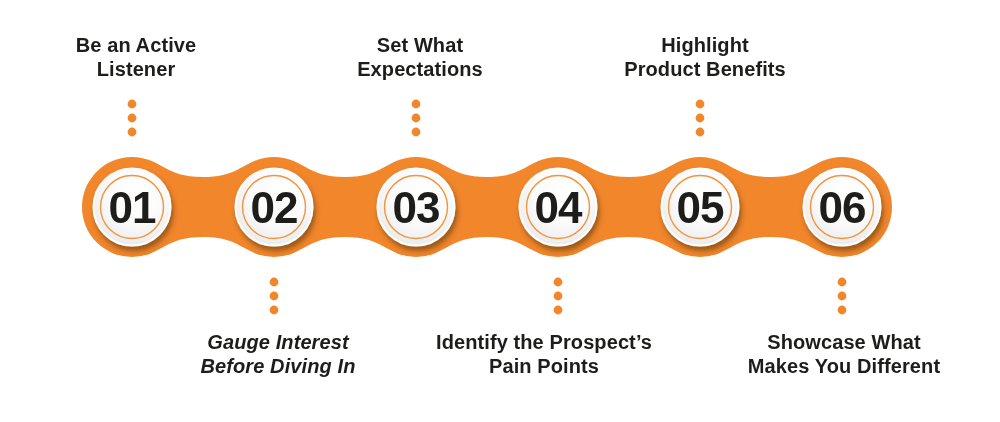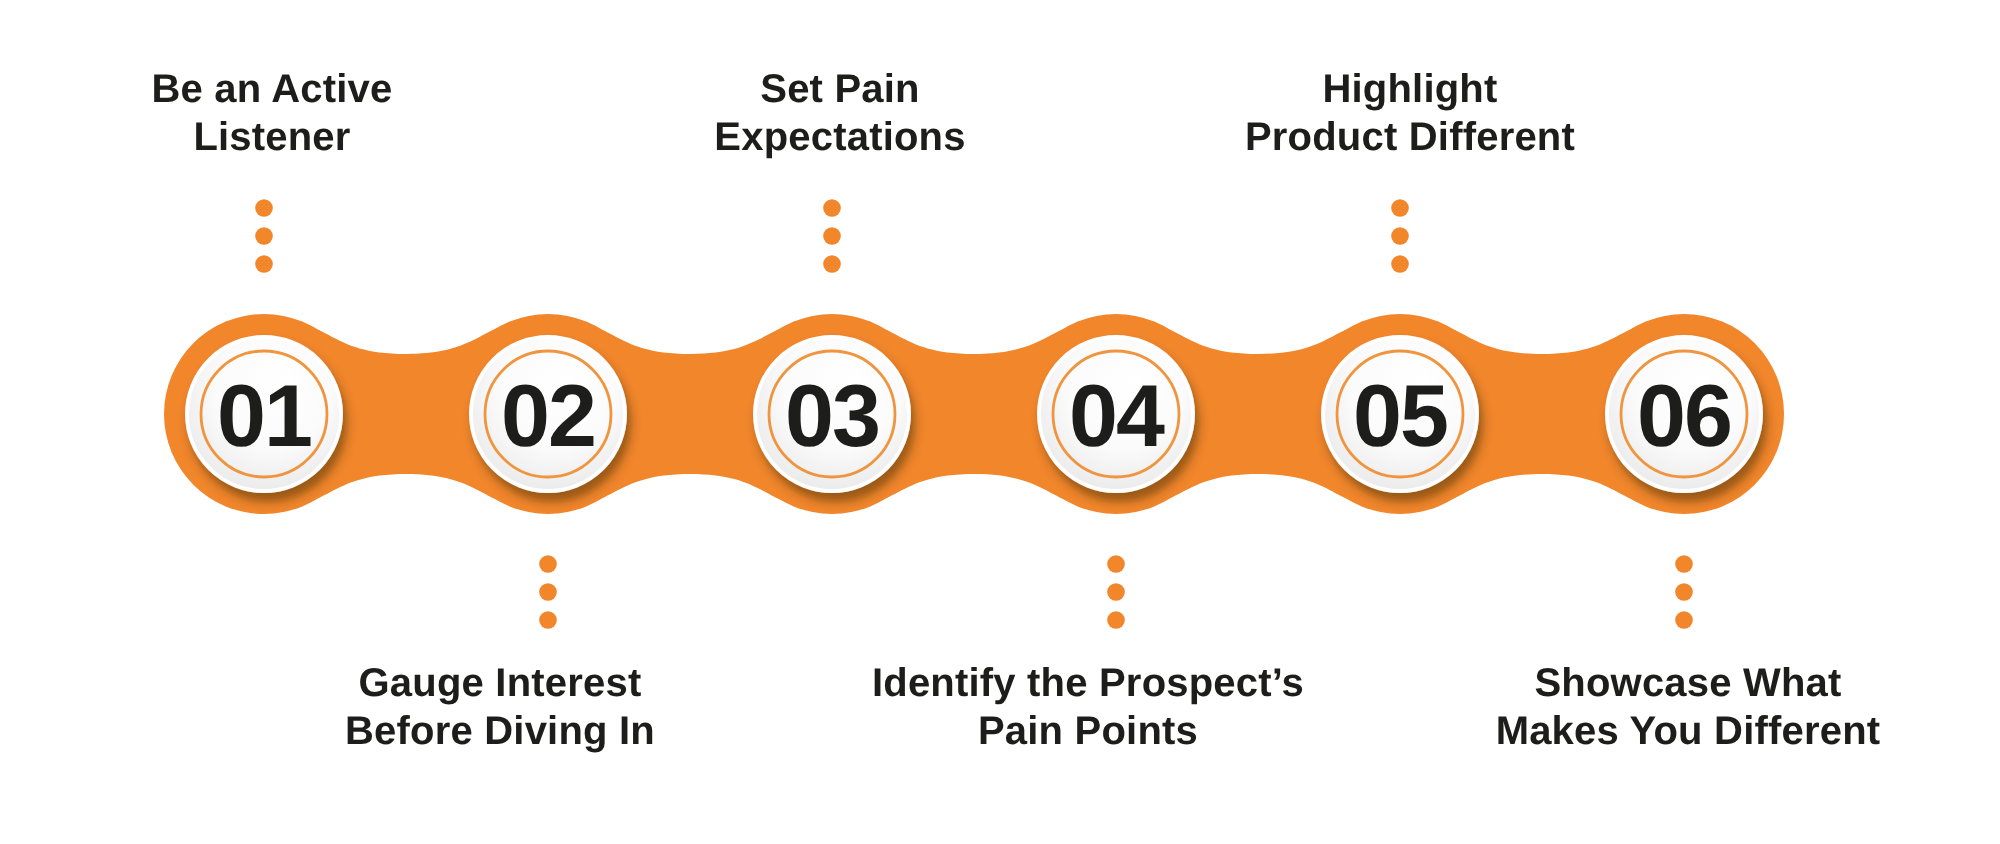--- a/index.html
+++ b/index.html
@@ -27,21 +27,21 @@
     font-size: 20px;
     font-weight: bold;
     line-height: 24px;
     color: #1D1D1B;
     white-space: pre-line;
     letter-spacing: 0.1px;
   }
   .label-top    { top: 33px; }
   .label-bottom { top: 330px; }
   .lx-1 { left: -14px; }  
-  .lx-2 { left: 100px; }  
+  .lx-2 { left: 128px; font-style: italic; }  
   .lx-3 { left: 270px; }  
   .lx-4 { left: 394px; }  
   .lx-5 { left: 555px; }  
   .lx-6 { left: 694px; }  
   .num-text {
     font-family: "Liberation Sans", "DejaVu Sans", sans-serif;
     font-weight: bold;
     font-size: 44px;
     letter-spacing: -1px;
   }
@@ -139,22 +139,22 @@
       <circle r="38.5" fill="url(#discGrad)" stroke="#ffffff" stroke-width="2" filter="url(#discShadow)"></circle>
       <circle r="31.5" fill="none" stroke="#F0953F" stroke-width="1.4"></circle>
       <text class="num-text" x="0" y="16" text-anchor="middle" fill="#1D1D1B">06</text>
     </g>
   </svg>
 
   <div class="step-label label-top lx-1">Be an Active
 Listener</div>
   <div class="step-label label-bottom lx-2">Gauge Interest
 Before Diving In</div>
-  <div class="step-label label-top lx-3">Set Pain
+  <div class="step-label label-top lx-3">Set What
 Expectations</div>
   <div class="step-label label-bottom lx-4">Identify the Prospect’s
 Pain Points</div>
   <div class="step-label label-top lx-5">Highlight
-Product Different</div>
+Product Benefits</div>
   <div class="step-label label-bottom lx-6">Showcase What
 Makes You Different</div>
 
 </div>
 
 </body></html>

